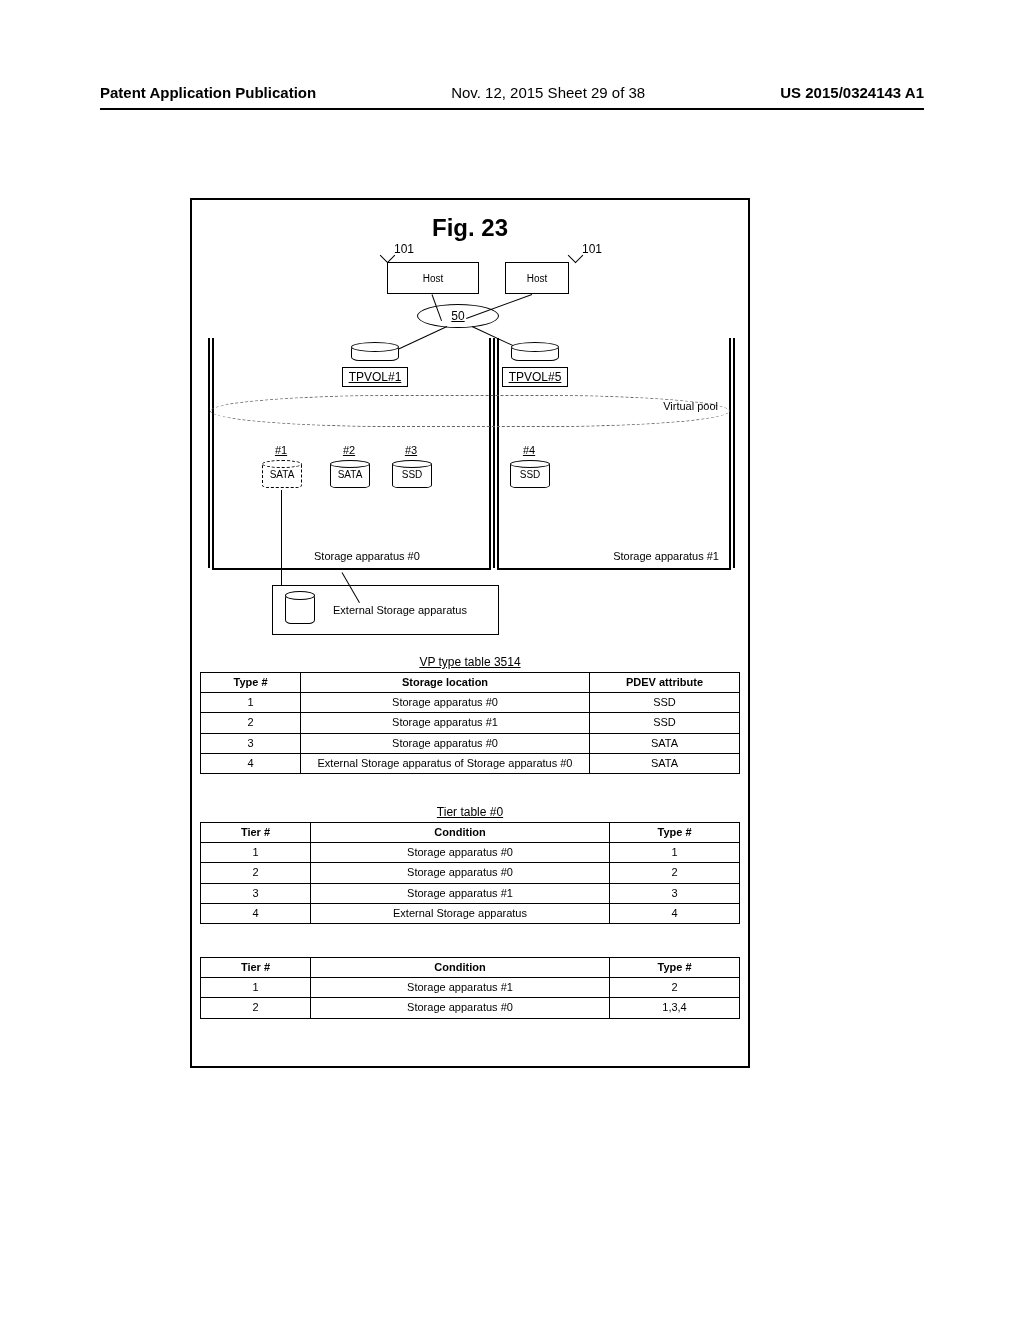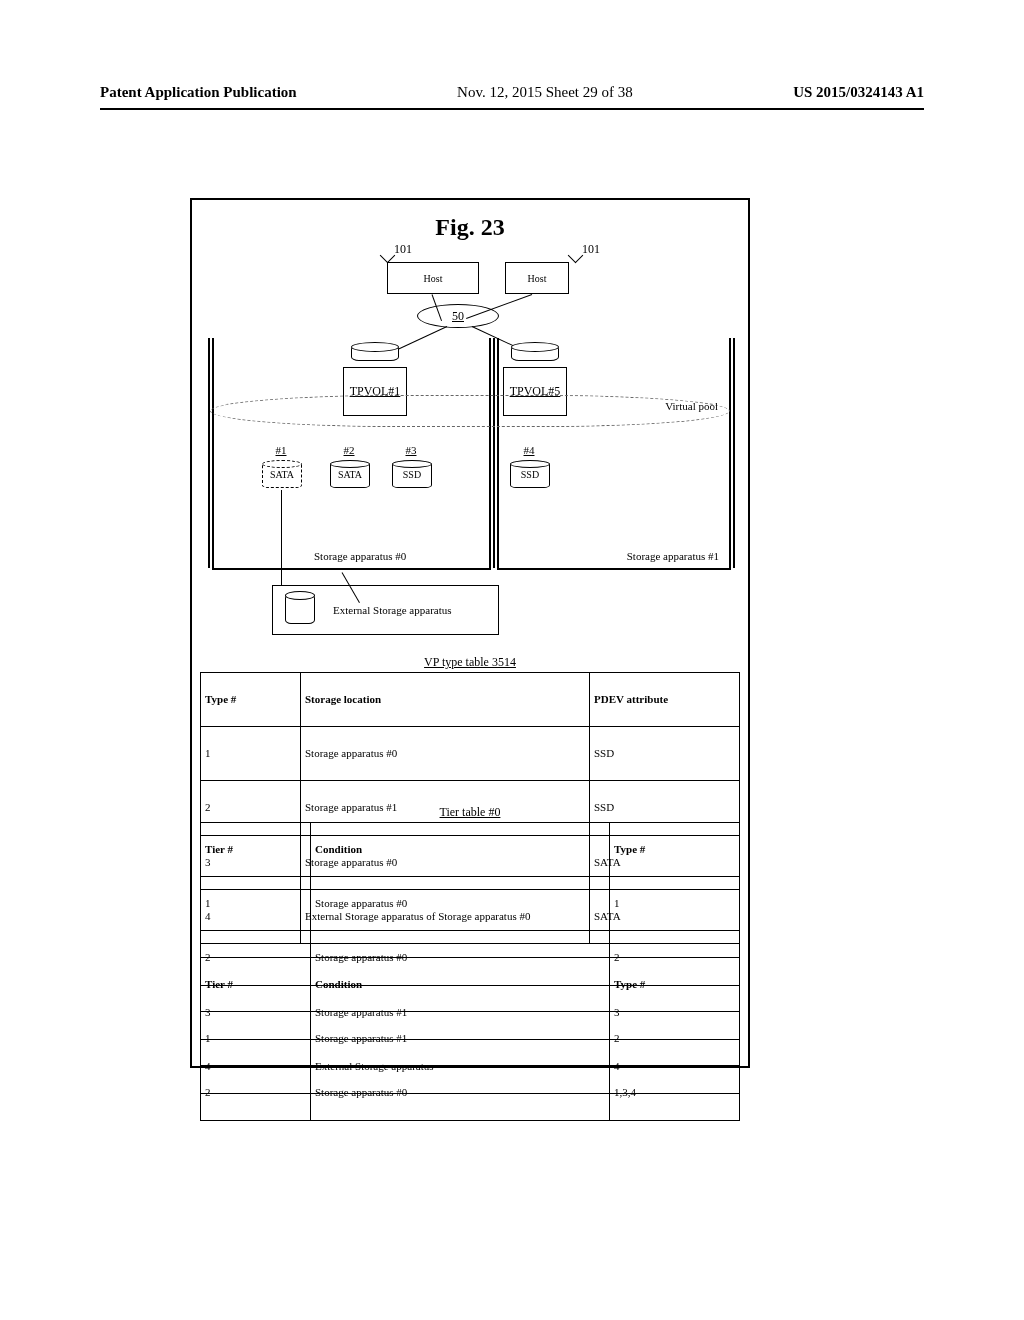--- a/index.html
+++ b/index.html
@@ -8,21 +8,20 @@
     font-family: Arial, Helvetica, sans-serif;
     background: #fff;
     width: 1024px;
     color: #000;
   }
   .page {
     width: 1024px;
     height: 1320px;
     position: relative;
     box-sizing: border-box;
-    font-family: Liberation Serif, serif;
   }
   .header-line {
     position: absolute;
     top: 84px;
     left: 100px;
     right: 100px;
     display: flex;
     justify-content: space-between;
     font-size: 15px;
   }
@@ -117,21 +116,21 @@
   }
   .tpvol-wrap {
     position: absolute;
     text-align: center;
   }
   .tpvol-label {
     font-size: 12px;
     text-decoration: underline;
     display: inline-block;
     border: 1px solid #000;
-    padding: 16px 6px;
+    padding: 2px 6px;
     margin-top: 6px;
     background: #fff;
     position: relative;
   }
   
   .vpool {
     position: absolute;
     top: 195px;
     left: 18px;
     right: 18px;
@@ -260,22 +259,22 @@
     position: absolute;
     border-collapse: collapse;
     font-size: 11px;
     left: 8px;
     right: 8px;
     width: 540px;
     table-layout: fixed;
   }
   table.data th, table.data td {
     border: 1px solid #000;
-    padding: 20px 4px;
-    text-align: left;
+    padding: 3px 4px;
+    text-align: center;
     vertical-align: middle;
     line-height: 1.2;
   }
 </style>
 </head>
 <body>
 
 <div class="page">
 
   <div class="header-line">

